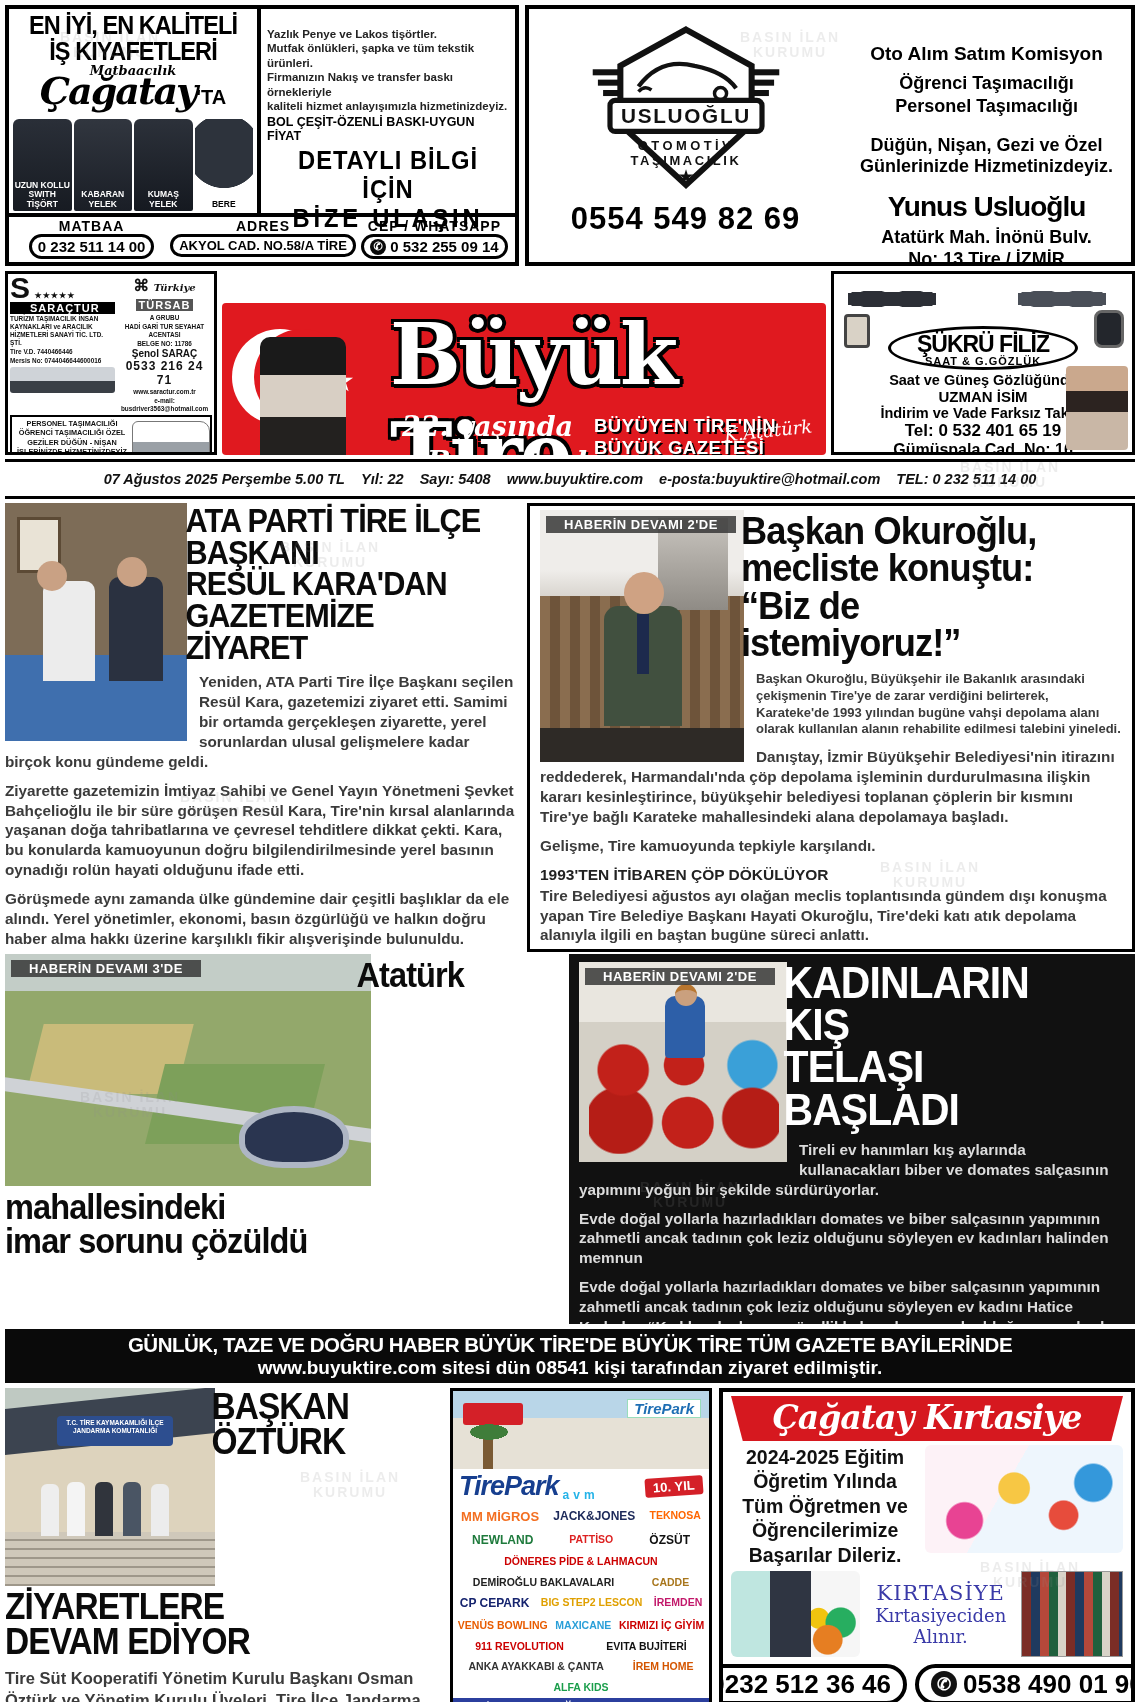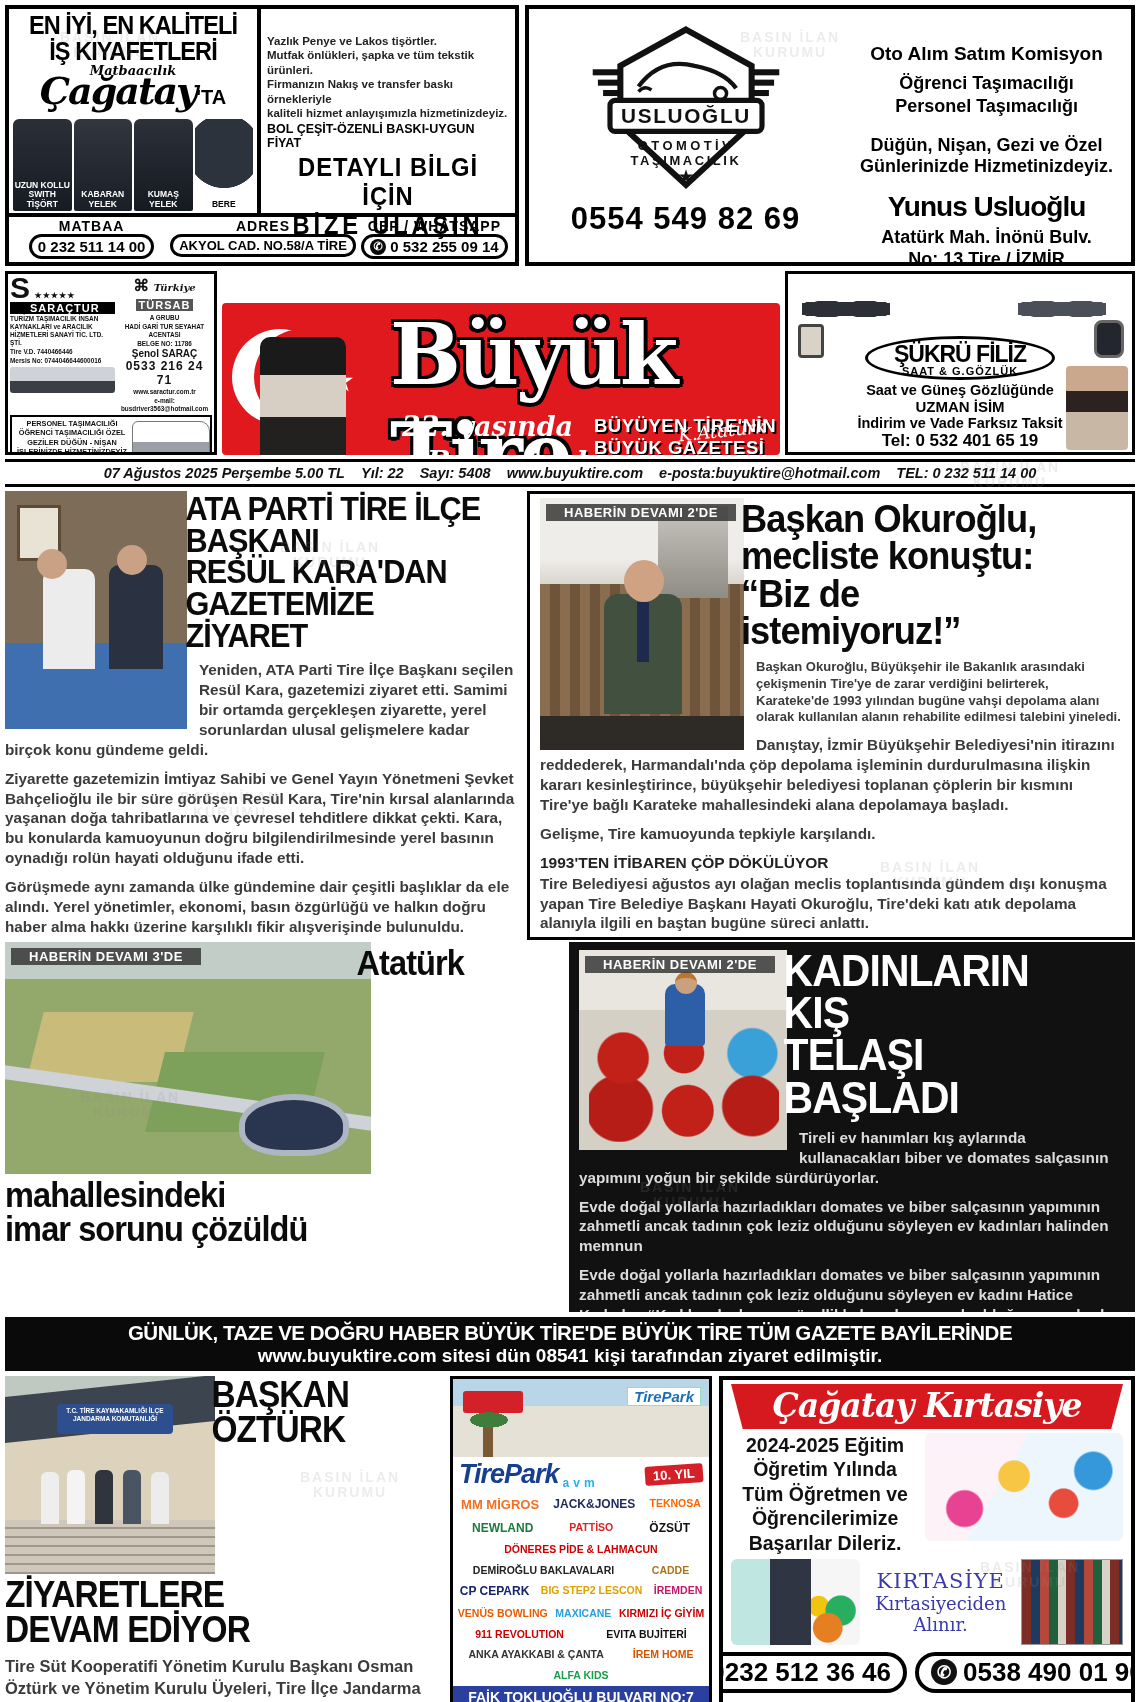--- a/index.html
+++ b/index.html
@@ -17,21 +17,21 @@
   .la-main { flex:1; display:flex; min-height:0; }
   .la-left { width:252px; border-right:4px solid #000; padding:4px 4px 2px 4px; display:flex; flex-direction:column; }
   .la-head { font-size:25px; font-weight:900; letter-spacing:-1px; line-height:1.02; text-align:center; transform:scaleX(.94); }
   .logo-script { text-align:center; font-family:"DejaVu Serif", serif; font-style:italic; line-height:.8; margin-top:2px;}
   .logo-top { font-size:13px; font-weight:bold; }
   .logo-main { font-size:38px; font-weight:bold; letter-spacing:-2px; }
   .logo-suffix { font-size:20px; font-weight:900; font-family:"Liberation Sans",sans-serif; font-style:normal; }
   .prod-row { display:flex; gap:2px; margin-top:auto; height:92px; }
   .prod { flex:1; border-radius:6px 6px 2px 2px; position:relative; }
   .prod span { position:absolute; bottom:2px; left:0; right:0; color:#fff; font-size:8.5px; font-weight:bold; text-align:center; line-height:1.1; }
-  .la-right { flex:1; padding:20px 6px; display:flex; flex-direction:column; }
+  .la-right { flex:1; padding:13px 6px; display:flex; flex-direction:column; }
   .shirt-row { display:flex; gap:3px; height:96px; }
   .shirt { flex:1; border-radius:4px; }
   .la-desc { font-size:11.5px; font-weight:600; color:#222; line-height:1.25; margin-top:5px; }
   .la-bold { font-size:12.5px; font-weight:900; margin-top:2px; }
   .la-cta1 { font-size:25px; font-weight:700; text-align:center; letter-spacing:1px; margin-top:3px; transform:scaleX(.95);}
   .la-cta2 { font-size:25px; font-weight:700; text-align:center; letter-spacing:4px; transform:scaleX(.95);}
   .la-footer { border-top:4px solid #000; display:flex; padding:1px 2px 3px 4px; }
   .laf-col { flex:1; text-align:center; }
   .laf-label { font-size:14px; font-weight:900; letter-spacing:1px; }
   .pill { border:3px solid #000; border-radius:14px; font-size:15px; font-weight:900; padding:1px 6px; white-space:nowrap; display:inline-flex; align-items:center; gap:4px; }
@@ -66,35 +66,35 @@
   .mast { flex:1; background:#e0191f; position:relative; color:#fff; border-radius:4px; overflow:hidden;margin-top:32px; }
   .mast-title { position:absolute; left:168px; top:2px; font-family:"DejaVu Serif", serif; font-weight:bold;
                 font-size:84px; letter-spacing:-3px; color:#fff;
                 text-shadow:3px 3px 0 #000,-3px -3px 0 #000,3px -3px 0 #000,-3px 3px 0 #000,0 4px 0 #000,4px 0 0 #000; }
   .mast-age { position:absolute; left:180px; top:108px; font-family:"DejaVu Serif",serif; font-style:italic; font-weight:bold; font-size:27px; }
   .mast-slog1 { position:absolute; left:372px; top:112px; font-weight:900; font-size:18.5px; letter-spacing:.5px; text-shadow:2px 2px 0 #000; }
   .mast-slog2 { position:absolute; left:205px; top:142px; font-family:"DejaVu Serif",serif; font-style:italic; font-weight:bold; font-size:28px; text-shadow:2px 2px 0 #000; }
   .mast-sig { position:absolute; right:14px; bottom:14px; font-family:"DejaVu Serif",serif; font-style:italic; font-size:18px; transform:rotate(-6deg); }
   .portrait { position:absolute; left:10px; top:8px; width:150px; height:172px; }
 
-  .filiz { width:350px; border:3px solid #000; text-align:center; position:relative; padding-top:16px; overflow:hidden;}
+  .filiz { width:304px; border:3px solid #000; text-align:center; position:relative; padding-top:6px; overflow:hidden;}
   .fz-shapes { height:46px; position:relative; }
   .fz-oval { display:inline-block; border:3px solid #000; border-radius:50%; padding:2px 26px 0 26px; }
   .fz-name { font-size:23px; font-weight:900; letter-spacing:-1px; }
   .fz-sub { font-size:11px; font-weight:bold; letter-spacing:1px; margin-top:-3px; }
   .fz-l1 { font-size:14.5px; font-weight:bold; margin-top:2px; }
   .fz-l2 { font-size:15px; font-weight:900; }
   .fz-l3 { font-size:14.5px; font-weight:bold; }
   .fz-tel { font-size:17px; font-weight:900; }
   .fz-addr { font-size:16px; font-weight:900; }
   .fz-woman { position:absolute; right:4px; bottom:2px; width:62px; height:84px; border-radius:4px;
               background:linear-gradient(180deg,#caa88d 0 30%,#2c2320 30% 55%,#c9b7a6 55%); }
 
   
-  .dateline { margin:1px 5px; border-top:3px solid #000; border-bottom:3px solid #000; height:28px;
+  .dateline { margin:1px 5px; border-top:3px solid #000; border-bottom:3px solid #000; height:40px;
               display:flex; align-items:center; justify-content:center; gap:16px;
               font-style:italic; font-weight:bold; font-size:14.5px; color:#111; }
 
   
   .headline { font-weight:900; color:#0b0b0b; letter-spacing:-1px; line-height:.96; transform:scaleX(.93); transform-origin:left top; }
   .body-txt p { font-size:15.3px; font-weight:700; color:#3b3b3b; line-height:1.3; margin:9px 0; }
   .photo { position:relative; float:left; margin:0 12px 4px 0; overflow:hidden; }
   .lbl { position:absolute; top:6px; left:6px; background:rgba(55,55,55,.85); color:#fff; font-weight:bold; font-size:13px; padding:1px 18px; letter-spacing:.5px; }
 
   .row-main { gap:8px; padding:3px 5px 0 5px; height:452px; }

